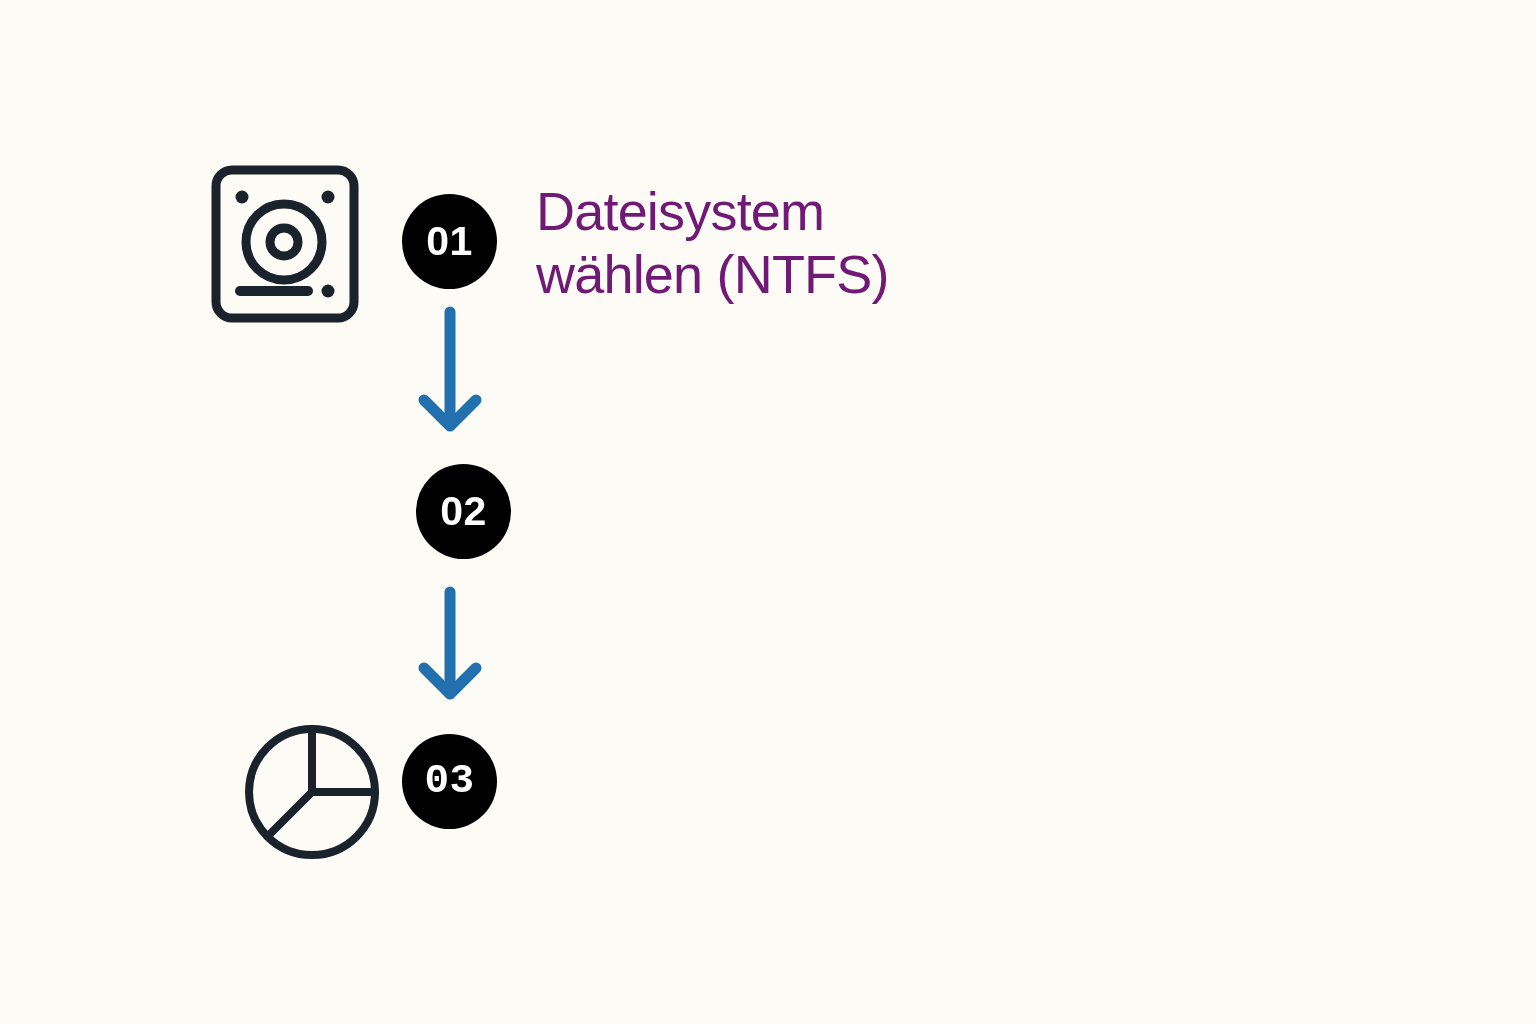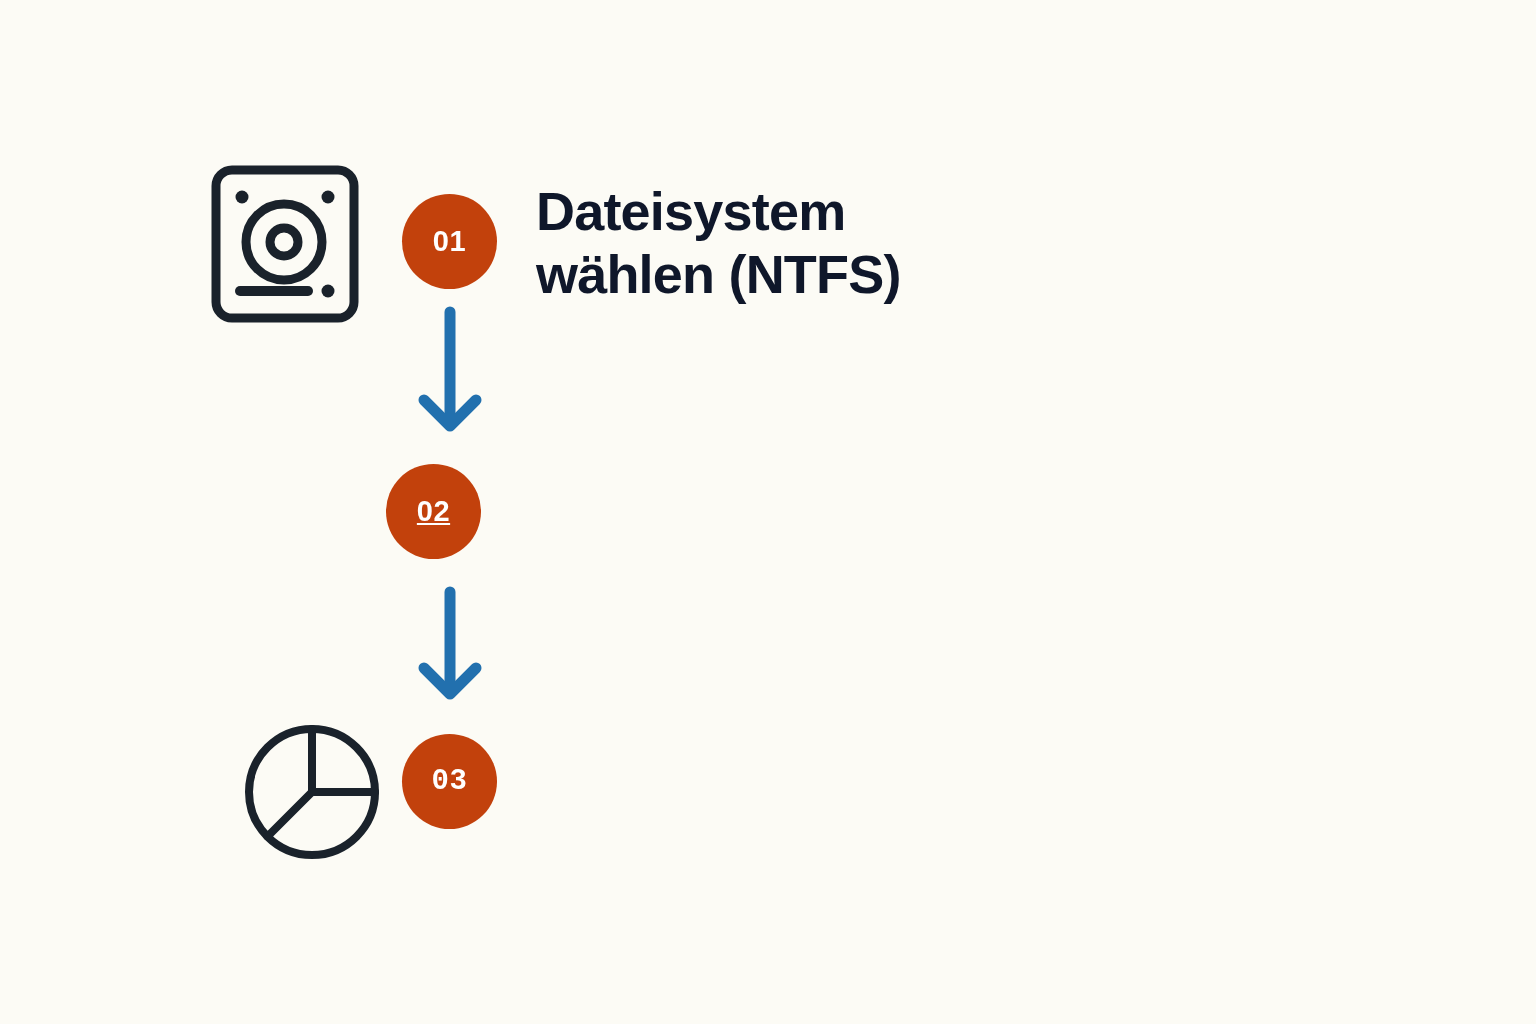--- a/index.html
+++ b/index.html
@@ -35,41 +35,41 @@
   #icon-slot-3 { left: 232px; top: 712px; }
 
   .icon-svg { display: block; }
 
   
   .badge {
     position: absolute;
     width: 95px;
     height: 95px;
     border-radius: 50%;
-    background: #c2410c;
+    background: #000000;
     display: flex;
     align-items: center;
     justify-content: center;
     color: #ffffff;
-    font-size: 29px;
+    font-size: 41px;
     font-weight: bold;
     letter-spacing: 0.5px;
     line-height: 1;
     user-select: none;
   }
   #badge-1 { left: 402px; top: 194px; }
-  #badge-2 { left: 386px; top: 464px; text-decoration: underline; }
+  #badge-2 { left: 416px; top: 464px; }
   #badge-3 { left: 402px; top: 734px; font-family: Liberation Mono, monospace; }
 
   
   .step-label {
     position: absolute;
-    color: #0f172a;
+    color: #701a75;
     font-size: 54px;
-    font-weight: bold;
+    font-weight: normal;
     line-height: 1.17;
     letter-spacing: -0.8px;
     white-space: pre-line;
   }
   #label-1 { left: 536px; top: 180px; }
   #label-2 { left: 536px; top: 460px; }
   #label-3 { left: 536px; top: 730px; }
 
   
   .connector {

